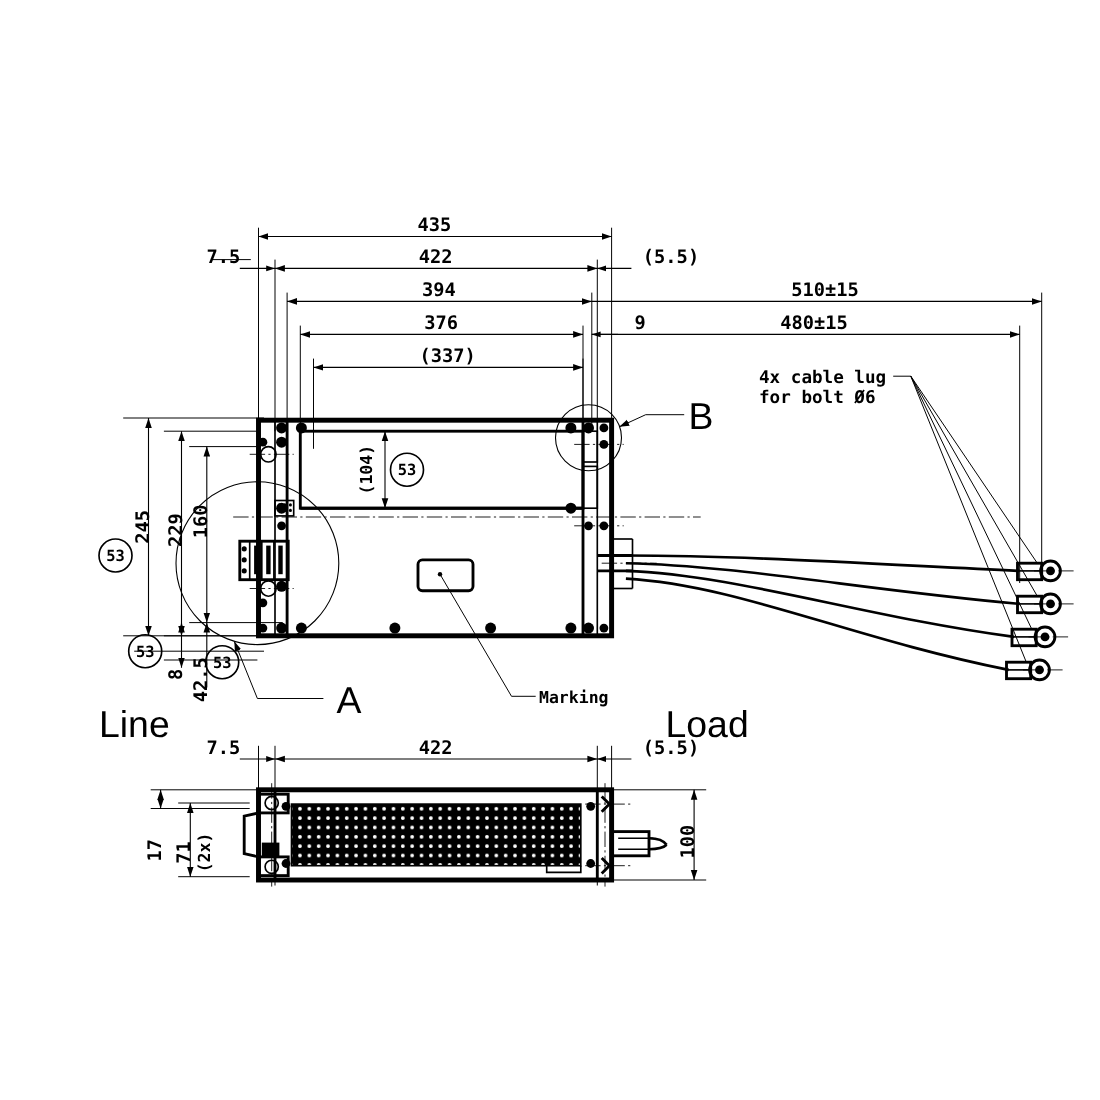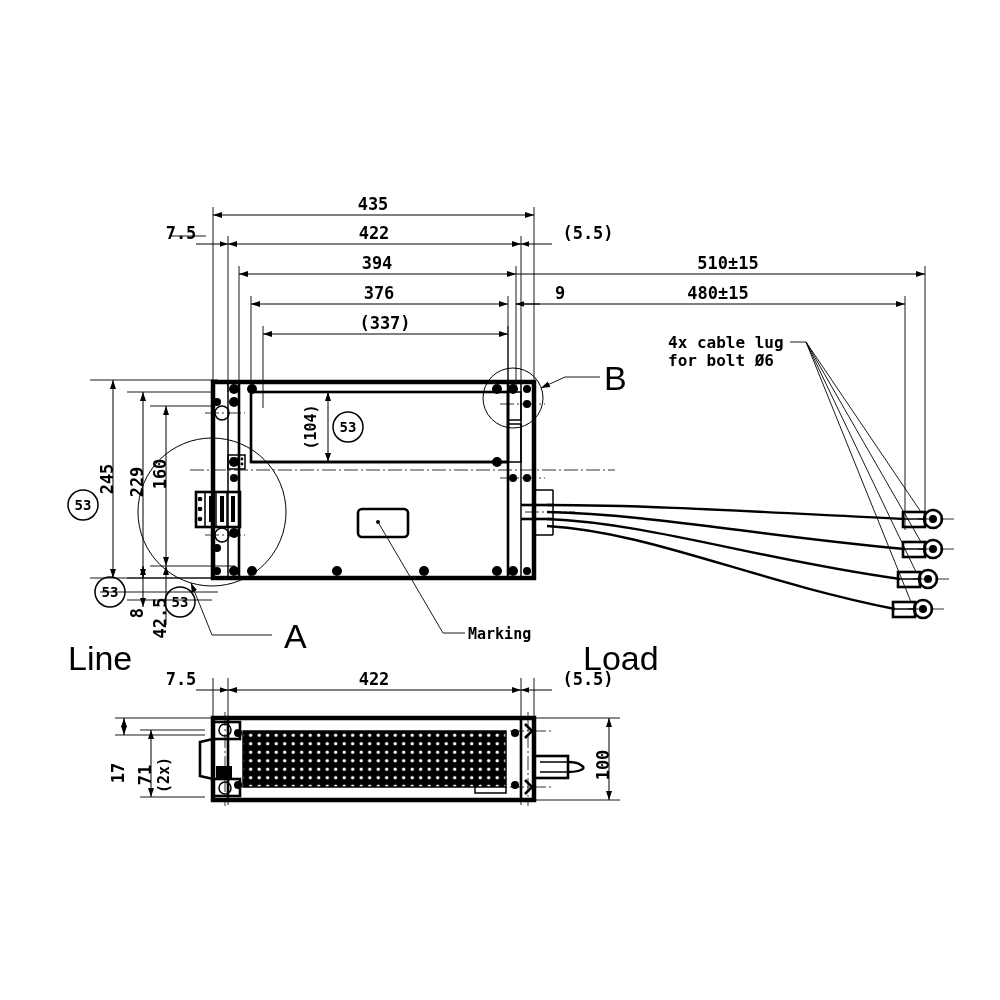--- a/index.html
+++ b/index.html
@@ -1,17 +1,17 @@
 <!DOCTYPE html>
 <html><head>
 <meta charset="utf-8">
 <style>
   html,body{margin:0;padding:0;background:#ffffff;}
   body{width:1000px;height:1000px;font-family:"DejaVu Sans Mono",monospace;}
-  #stage{position:relative;width:968px;height:1000px;overflow:hidden;background:#fff;}
+  #stage{position:relative;width:968px;height:1000px;overflow:hidden;background:#fff;margin-left:22px;}
   svg{display:block;}
   .dimtxt{font-family:"DejaVu Sans Mono",monospace;font-weight:bold;font-size:17px;fill:#000;}
   .dimtxt-s{font-family:"DejaVu Sans Mono",monospace;font-weight:bold;font-size:15px;fill:#000;}
   .balloontxt{font-family:"DejaVu Sans Mono",monospace;font-weight:bold;font-size:14px;fill:#000;}
   .notetxt{font-family:"DejaVu Sans Mono",monospace;font-weight:bold;font-size:16px;fill:#000;}
   .lltxt{font-family:"Liberation Sans",sans-serif;font-weight:400;font-size:34px;fill:#000;}
   .mk{font-family:"DejaVu Sans Mono",monospace;font-weight:bold;font-size:15px;fill:#000;}
   .dl{stroke:#000;stroke-width:1;fill:none;}
   .ext{stroke:#000;stroke-width:0.9;fill:none;}
   .obj{stroke:#000;stroke-width:2.6;fill:none;}

